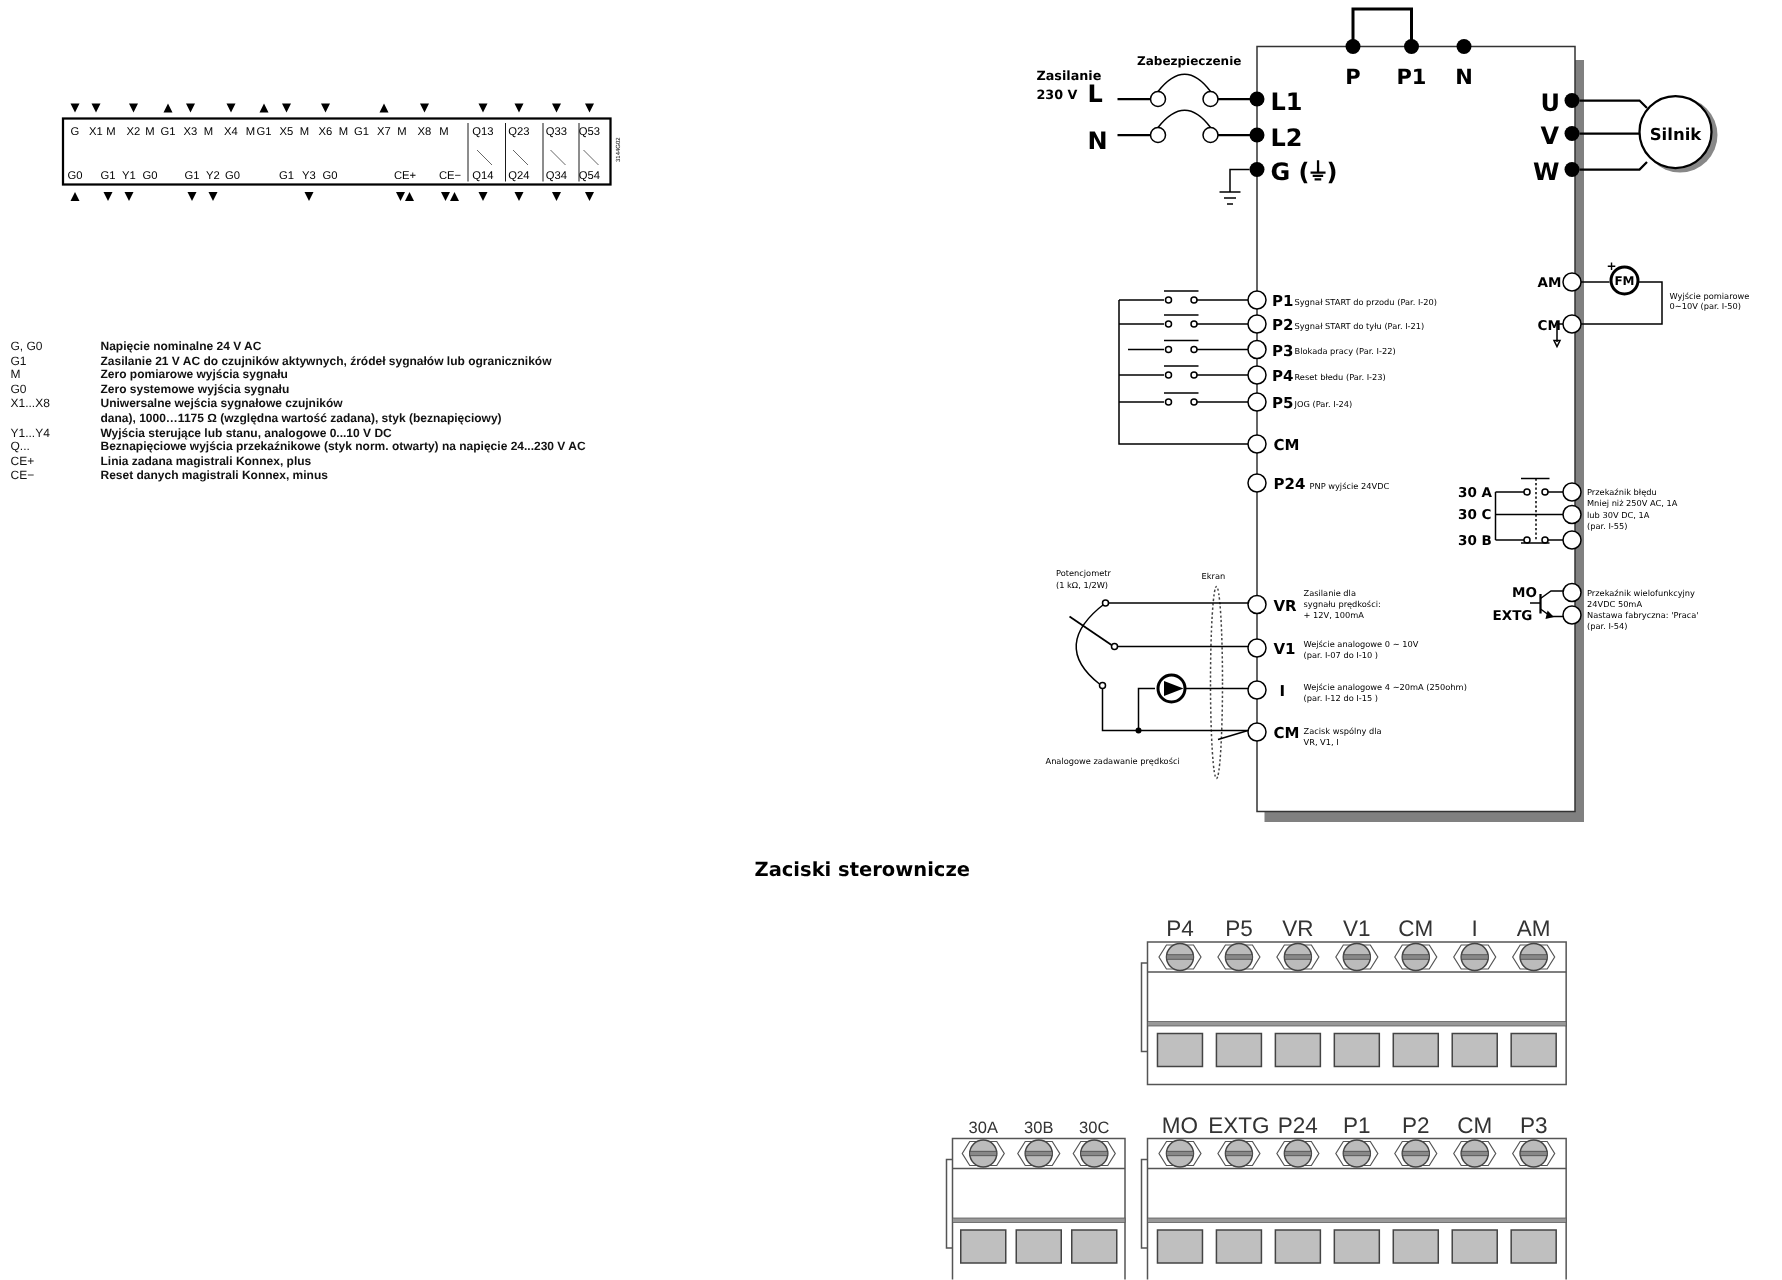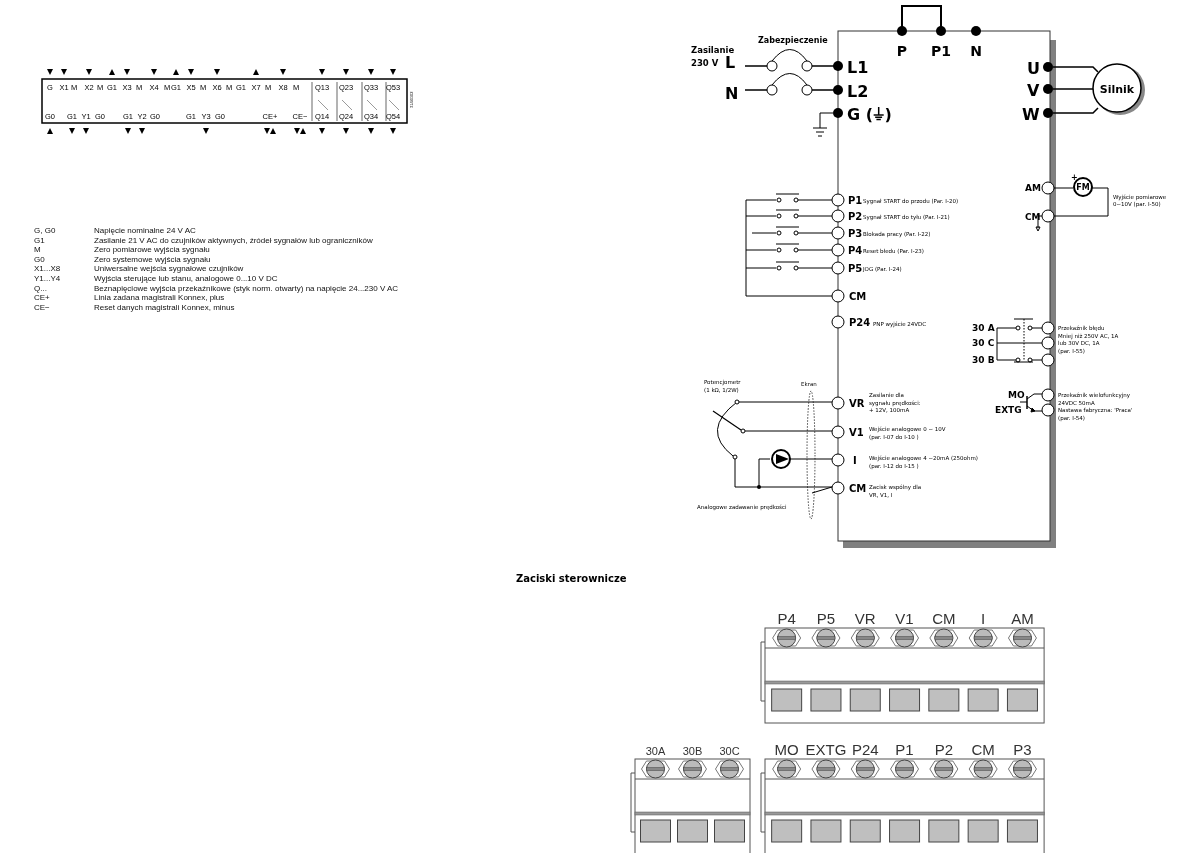--- a/index.html
+++ b/index.html
@@ -1,25 +1,25 @@
 <!DOCTYPE html>
 <html><head>
 <meta charset="utf-8">
 <style>
   html, body { margin:0; padding:0; background:#ffffff; }
   body { width:1188px; height:853px; position:relative; overflow:hidden; font-family:"Liberation Sans", sans-serif; color:#000; }
   svg { position:absolute; left:0; top:0; }
   .legend { position:absolute; left:7px; top:226px; font-size:8px; line-height:9.6px; font-family:"Liberation Sans", sans-serif; color:#111; }
-  .legend .row { display:flex;margin-left:27px; }
+  .legend .row { display:flex; }
   .legend .k { width:60px; flex:none; }
-  .legend .v { width:380px; }
+  .legend .v { width:380px;font-weight:bold; }
   .t { font-family:"Liberation Sans", sans-serif; }
   .b { font-family:"DejaVu Sans", sans-serif; font-weight:bold; }
   .small { font-family:"DejaVu Sans", sans-serif; }
-  .section-title { position:absolute; left:516px; top:573px; font-family:"DejaVu Sans", sans-serif; font-weight:bold; font-size:10px; }
+  .section-title { position:absolute; left:503px; top:573px; font-family:"DejaVu Sans", sans-serif; font-weight:bold; font-size:13px; }
 </style>
 </head>
 <body>
 
 <svg width="1188" height="853" xmlns="http://www.w3.org/2000/svg">
   <g id="plc">
       <rect x="42" y="79" width="365" height="44" fill="#fff" stroke="#000" stroke-width="1.5"></rect>
       <text x="50" y="90" text-anchor="middle" font-size="7.5" class="t">G</text>
       <path d="M47 69 L53 69 L50 75 Z" fill="#000"></path>
       <text x="64" y="90" text-anchor="middle" font-size="7.5" class="t">X1</text>
@@ -412,20 +412,24 @@
     </div>
     <div class="row">
       <span class="k">G0</span>
       <span class="v">Zero systemowe wyjścia sygnału</span>
     </div>
     <div class="row">
       <span class="k">X1...X8</span>
       <span class="v">Uniwersalne wejścia sygnałowe czujników</span>
     </div>
     <div class="row">
+      <span class="k"></span>
+      <span class="v">dana), 1000…1175 Ω (względna wartość zadana), styk (beznapięciowy)</span>
+    </div>
+    <div class="row">
       <span class="k">Y1...Y4</span>
       <span class="v">Wyjścia sterujące lub stanu, analogowe 0...10 V DC</span>
     </div>
     <div class="row">
       <span class="k">Q...</span>
       <span class="v">Beznapięciowe wyjścia przekaźnikowe (styk norm. otwarty) na napięcie 24...230 V AC</span>
     </div>
     <div class="row">
       <span class="k">CE+</span>
       <span class="v">Linia zadana magistrali Konnex, plus</span>

